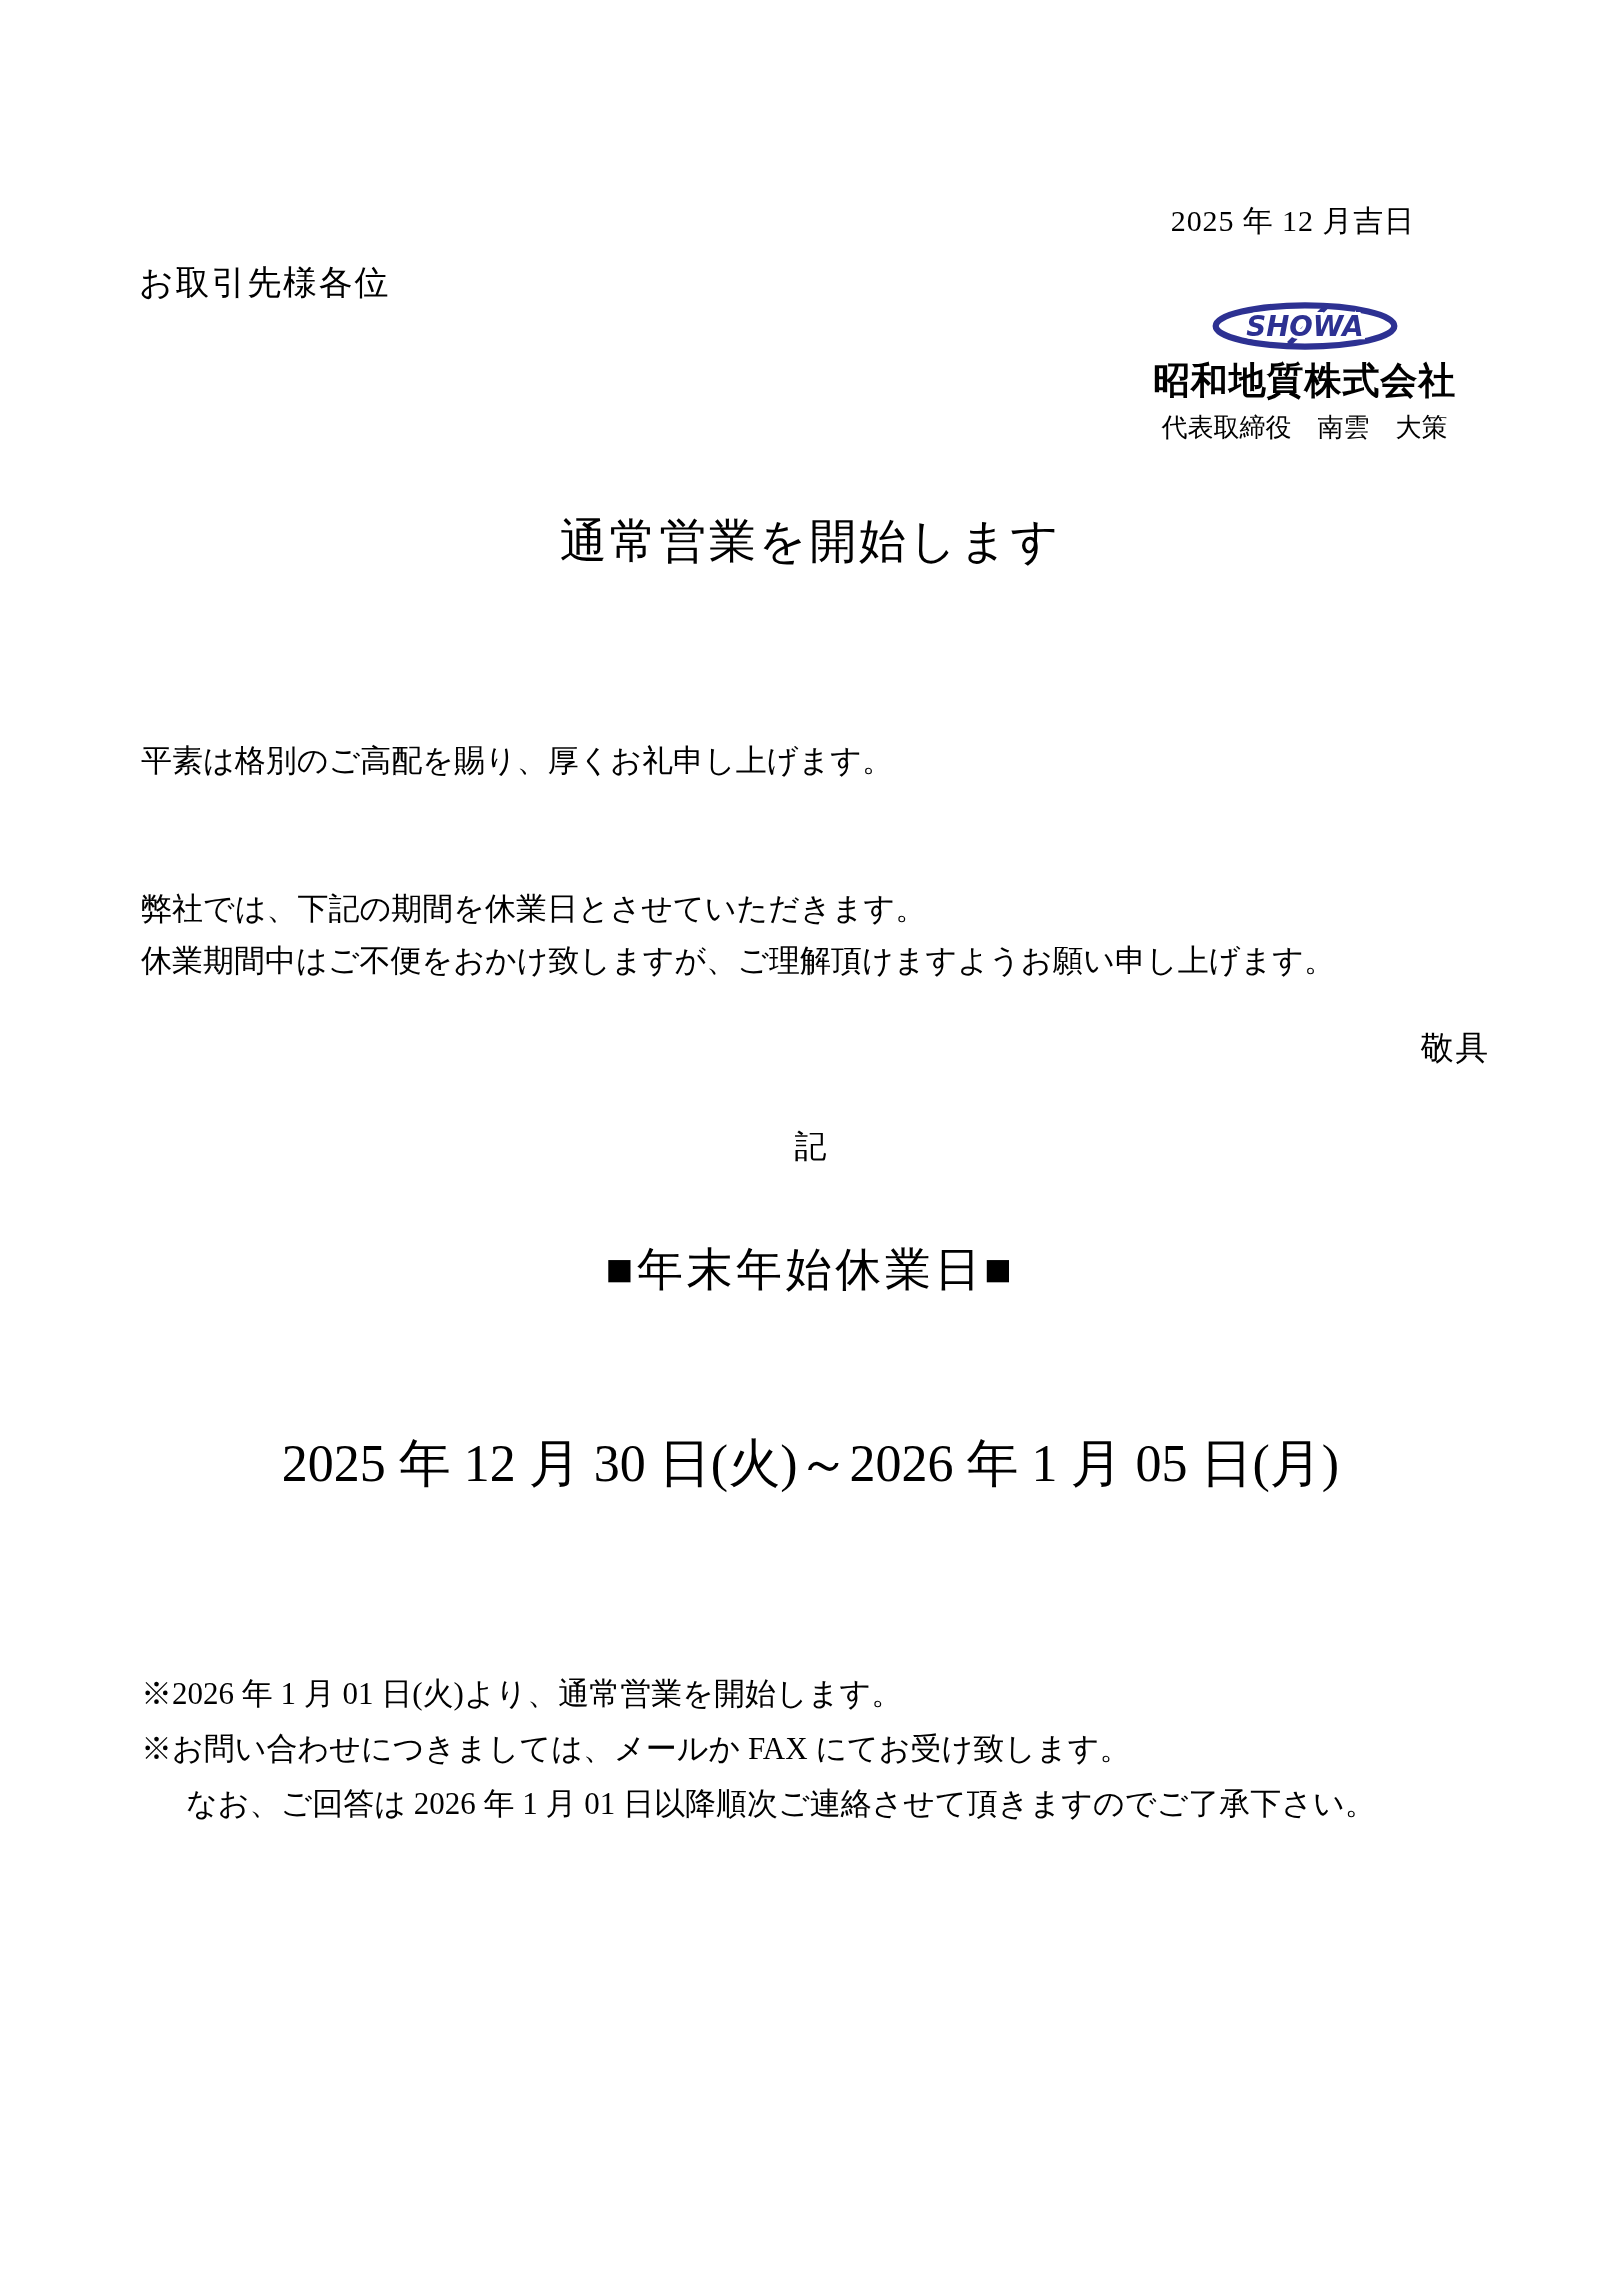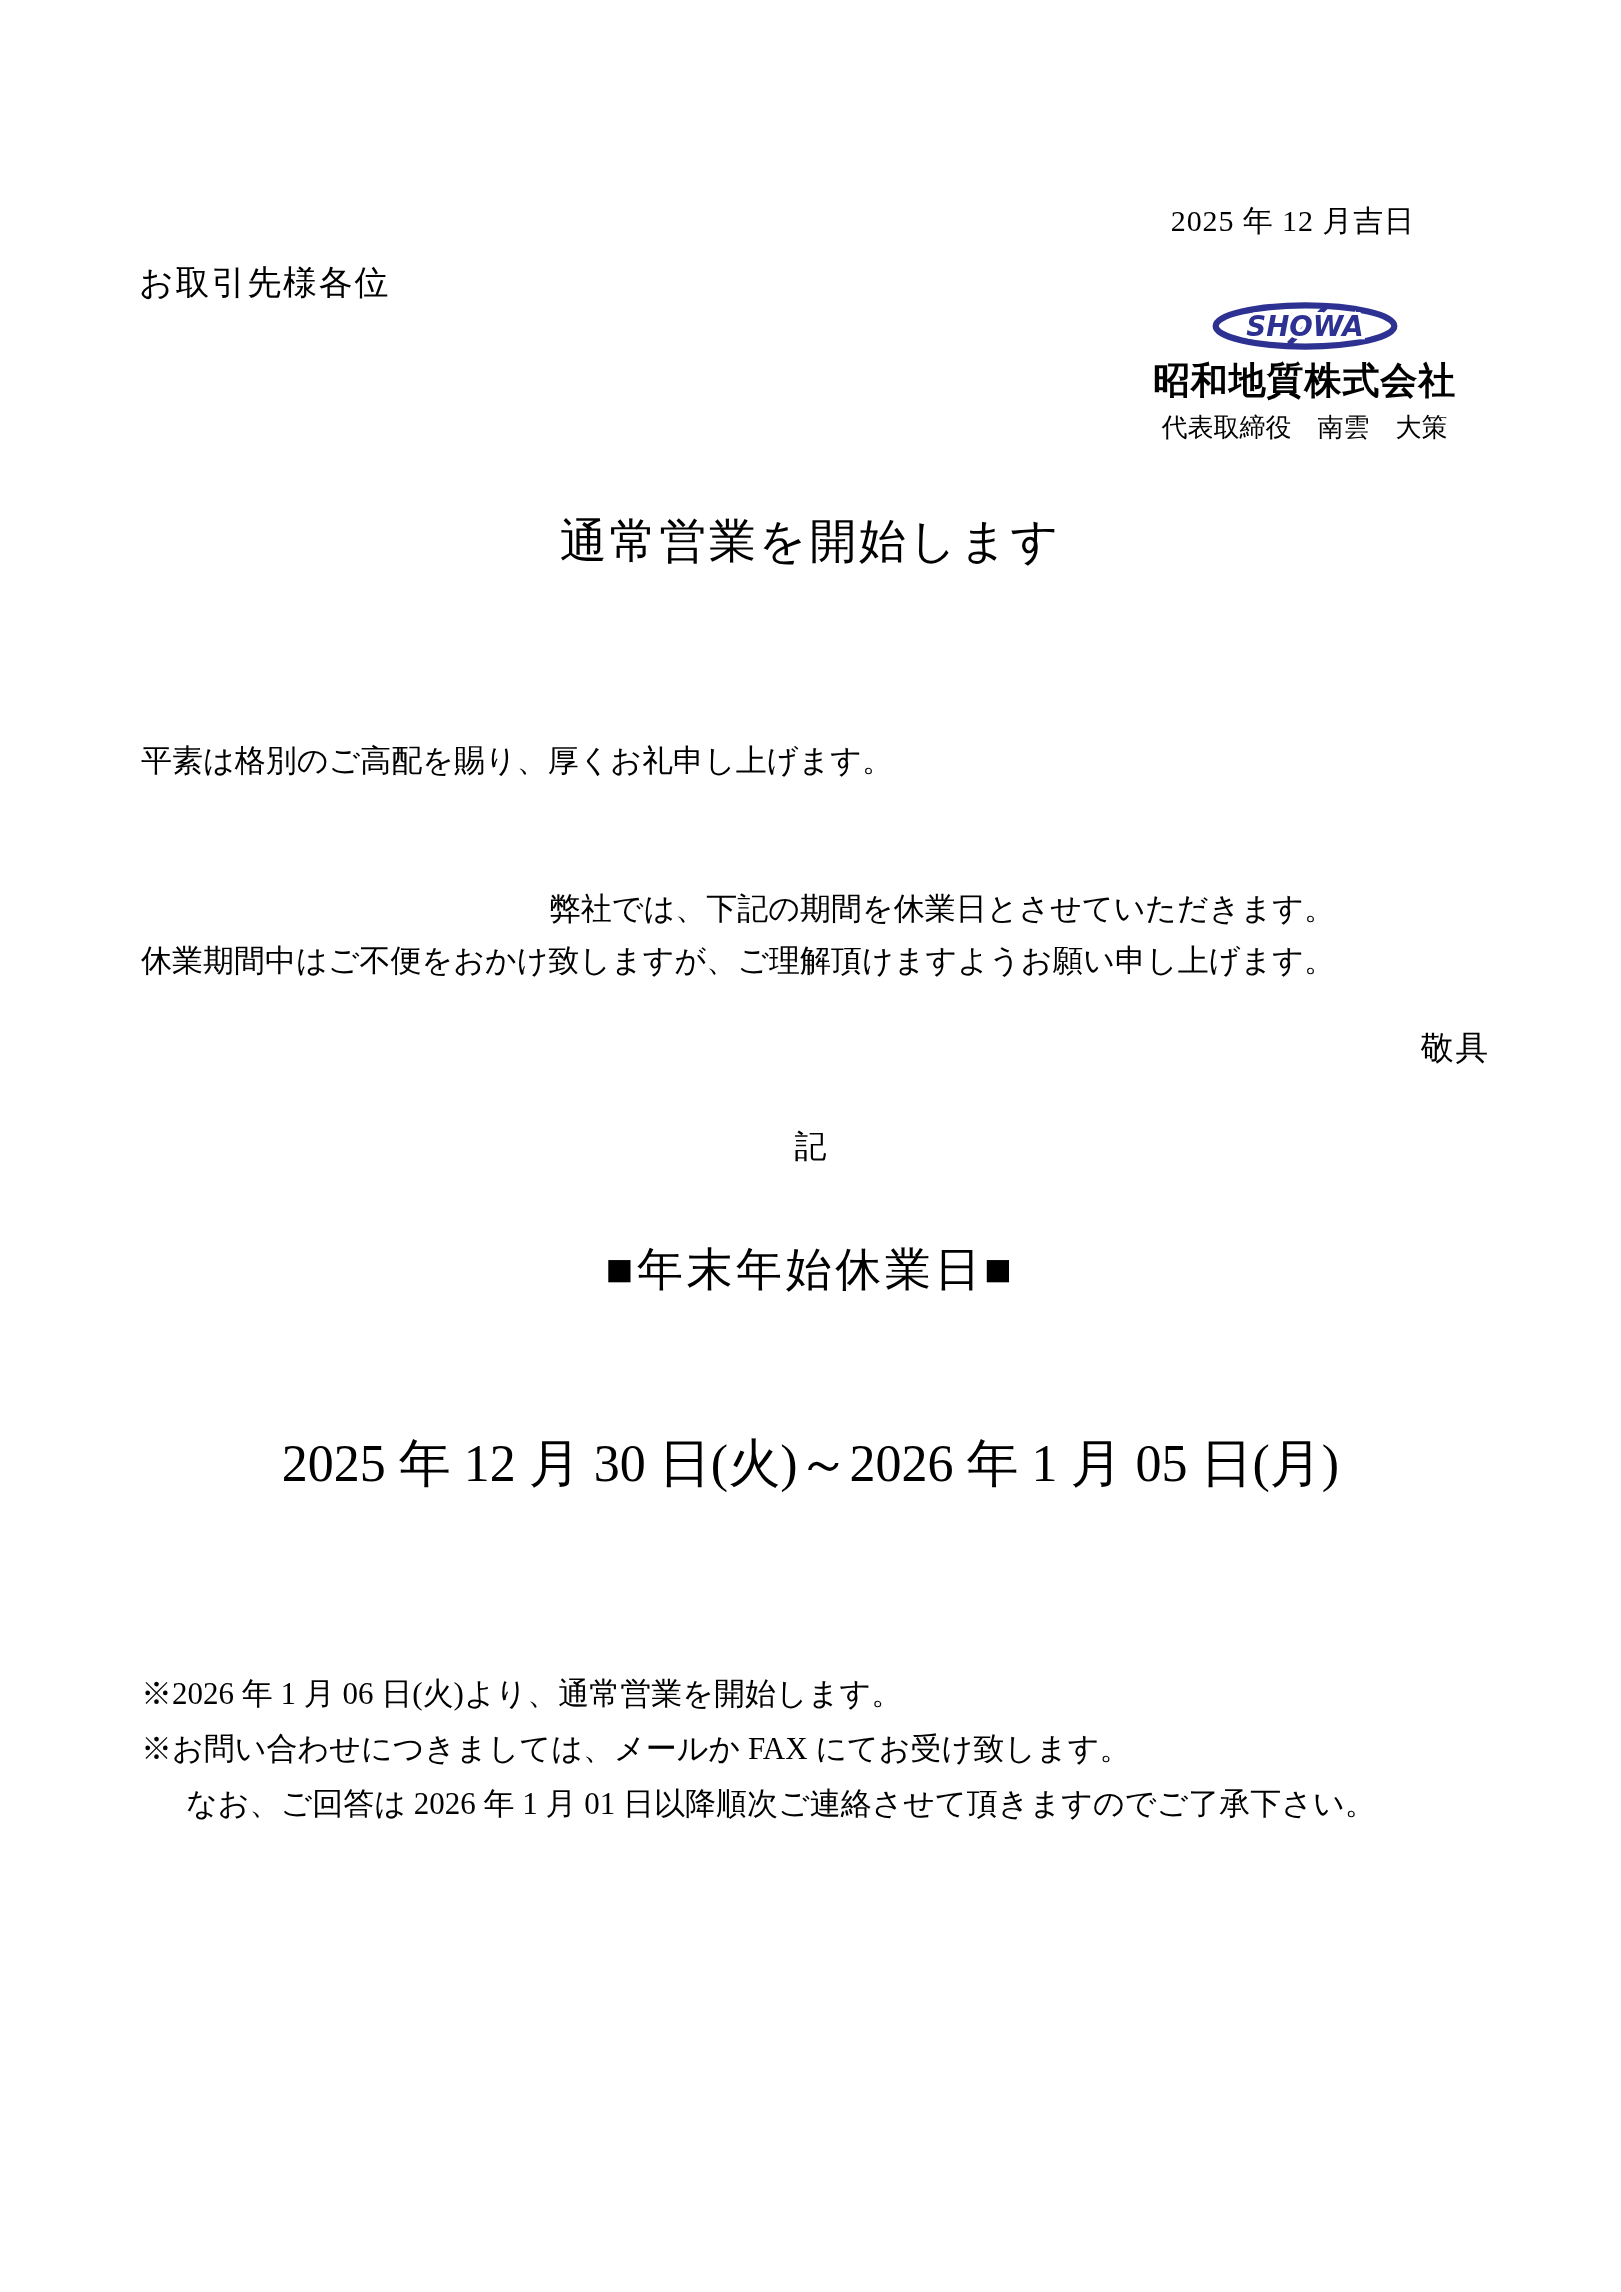--- a/index.html
+++ b/index.html
@@ -38,21 +38,21 @@
     font-family: "DejaVu Sans", "Liberation Sans", sans-serif;
     font-size: 26px;
     margin-top: 4px;
     white-space: nowrap;
   }
   .doc-title {
     top: 510px;
     font-size: 47px; letter-spacing: 2.7px;
   }
   .para-1 { top: 733px; left: 141px; font-size: 31px; line-height: 56px; }
-  .para-2 { top: 883px; left: 141px; font-size: 31px; line-height: 52px; text-align: right; }
+  .para-2 { top: 883px; left: 141px; font-size: 31px; line-height: 52px; }
   .para-1 div, .para-2 div, .notes div { white-space: nowrap; }
   .closing {
     top: 1026px; right: 131px;
     font-size: 33px; letter-spacing: 1.8px;
   }
   .record-mark {
     top: 1125px;
     font-size: 32px;
   }
   .holiday-heading {
@@ -98,17 +98,17 @@
 
 <div class="abs closing">敬具</div>
 
 <div class="abs centered record-mark">記</div>
 
 <div class="abs centered holiday-heading">■年末年始休業日■</div>
 
 <div class="abs centered holiday-period">2025 年 12 月 30 日(火)～2026 年 1 月 05 日(月)</div>
 
 <div class="abs notes">
-  <div>※2026 年 1 月 06 日(火)より、通常営業を開始します。</div>
+  <div>※2026 年 1 月 01 日(火)より、通常営業を開始します。</div>
   <div>※お問い合わせにつきましては、メールか FAX にてお受け致します。</div>
   <div class="indent">なお、ご回答は 2026 年 1 月 01 日以降順次ご連絡させて頂きますのでご了承下さい。</div>
 </div>
 
 
 </body></html>

